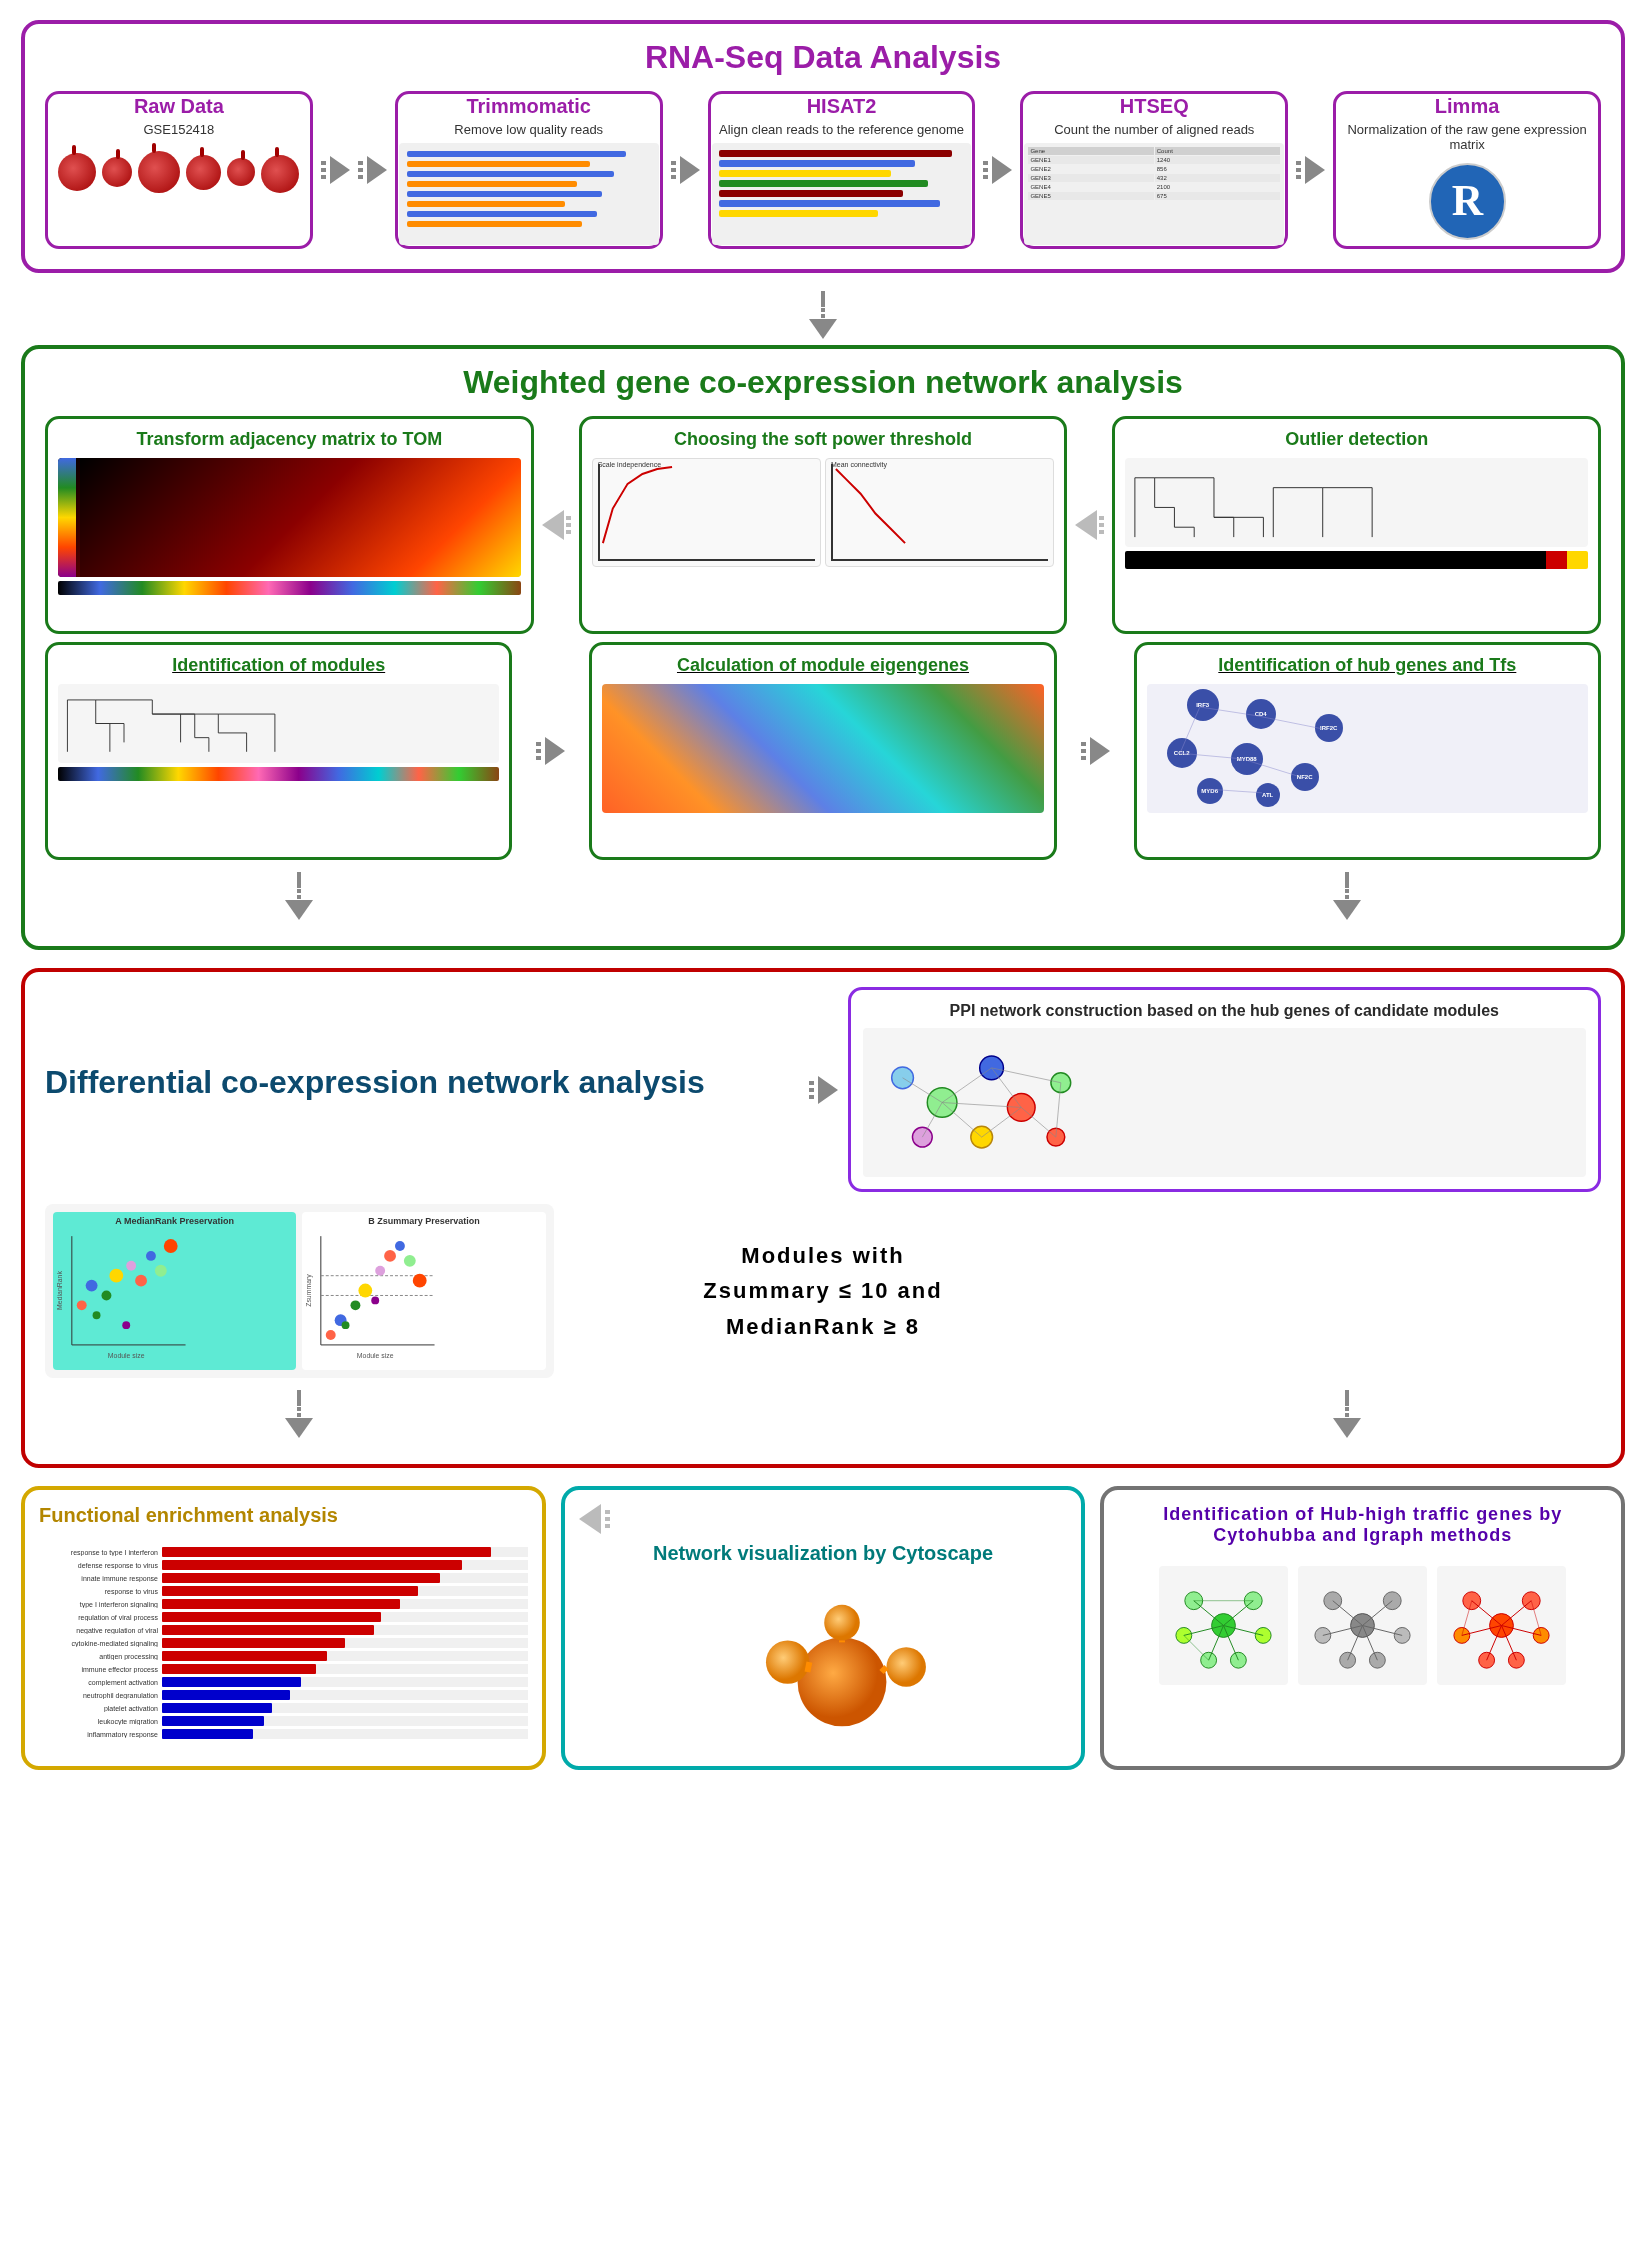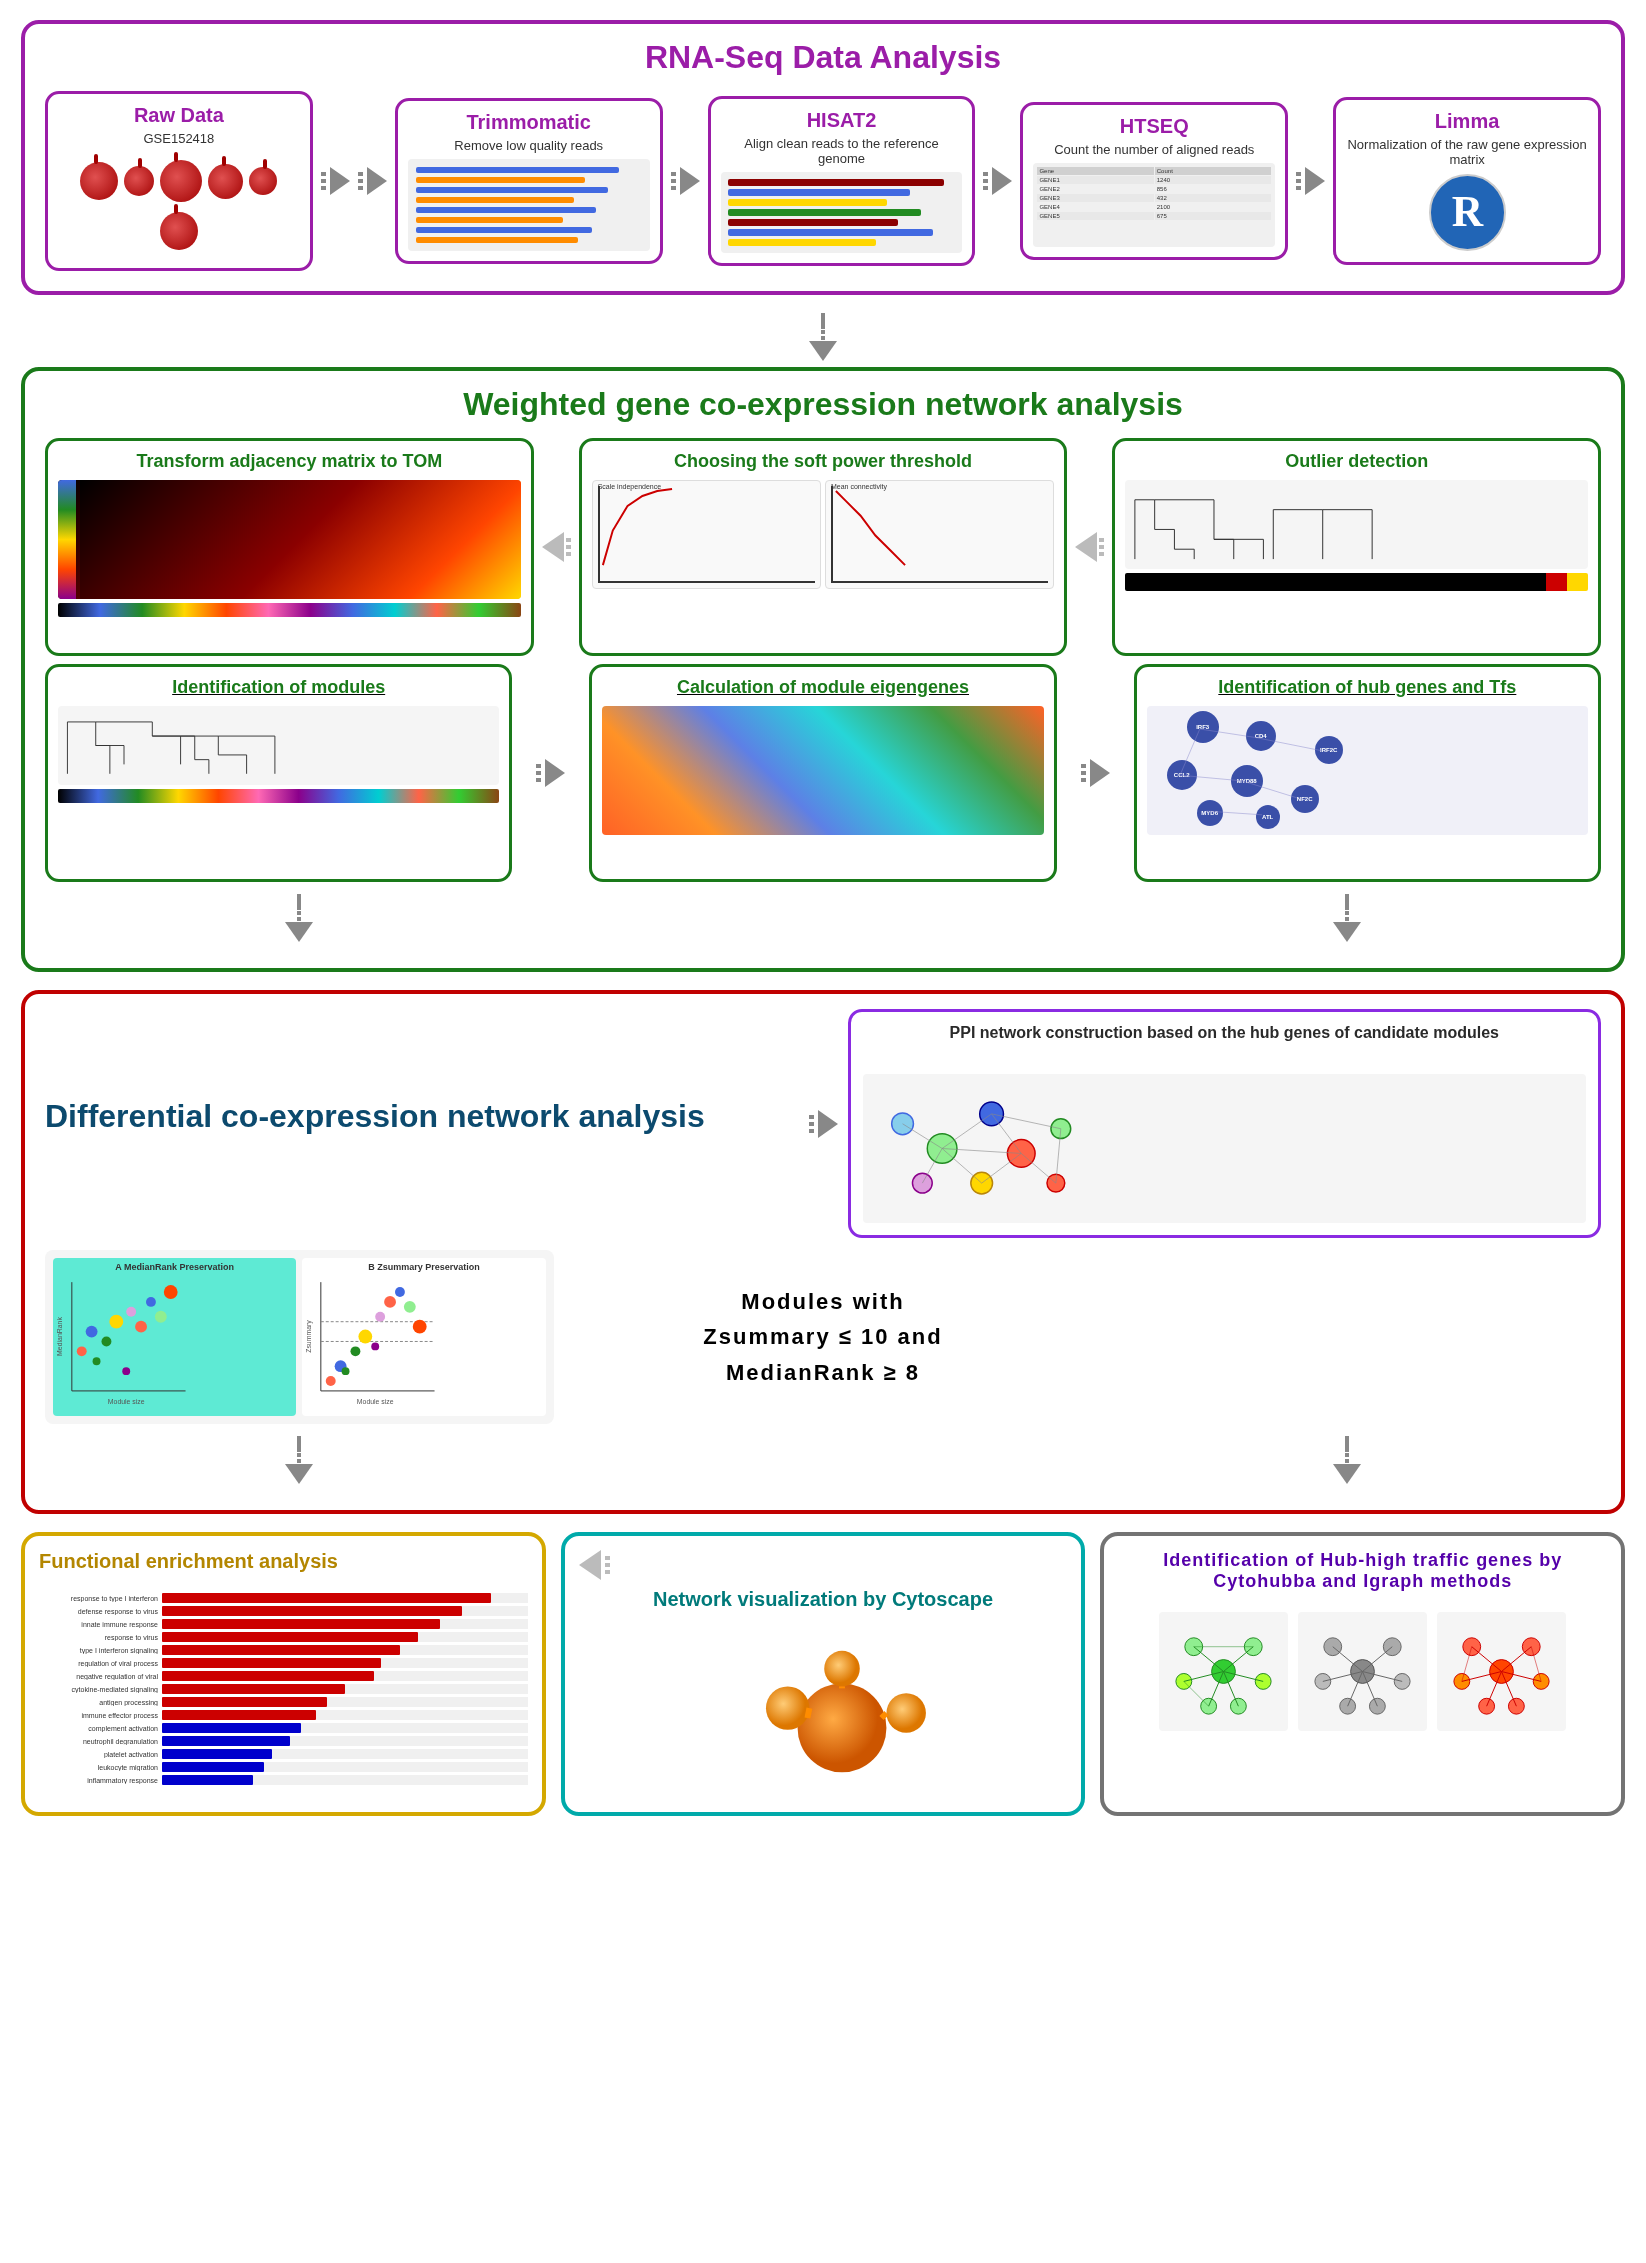--- a/index.html
+++ b/index.html
@@ -37,21 +37,21 @@
     .pipeline-row {
       display: flex;
       align-items: center;
       justify-content: space-between;
       gap: 8px;
     }
 
     .pipeline-step {
       border: 3px solid #9b1da8;
       border-radius: 14px;
-      padding: 10px;
+      padding: 1px;
       flex: 1;
       min-height: 158px;
       display: flex;
       flex-direction: column;
       align-items: center;
       justify-content: flex-start;
       background: #fff;
     }
 
     .step-title {
@@ -213,21 +213,20 @@
     }
 
     .diff-cell {
       border: 3px solid #8a2be2;
       border-radius: 14px;
       padding: 12px;
       min-height: 198px;
       background: #fff;
       display: flex;
       flex-direction: column;
-      gap: 24px;
     }
 
     .diff-cell-title {
       font-size: 16px;
       font-weight: bold;
       color: #2a2a2a;
       text-align: center;
       margin-bottom: 8px;
     }
 

